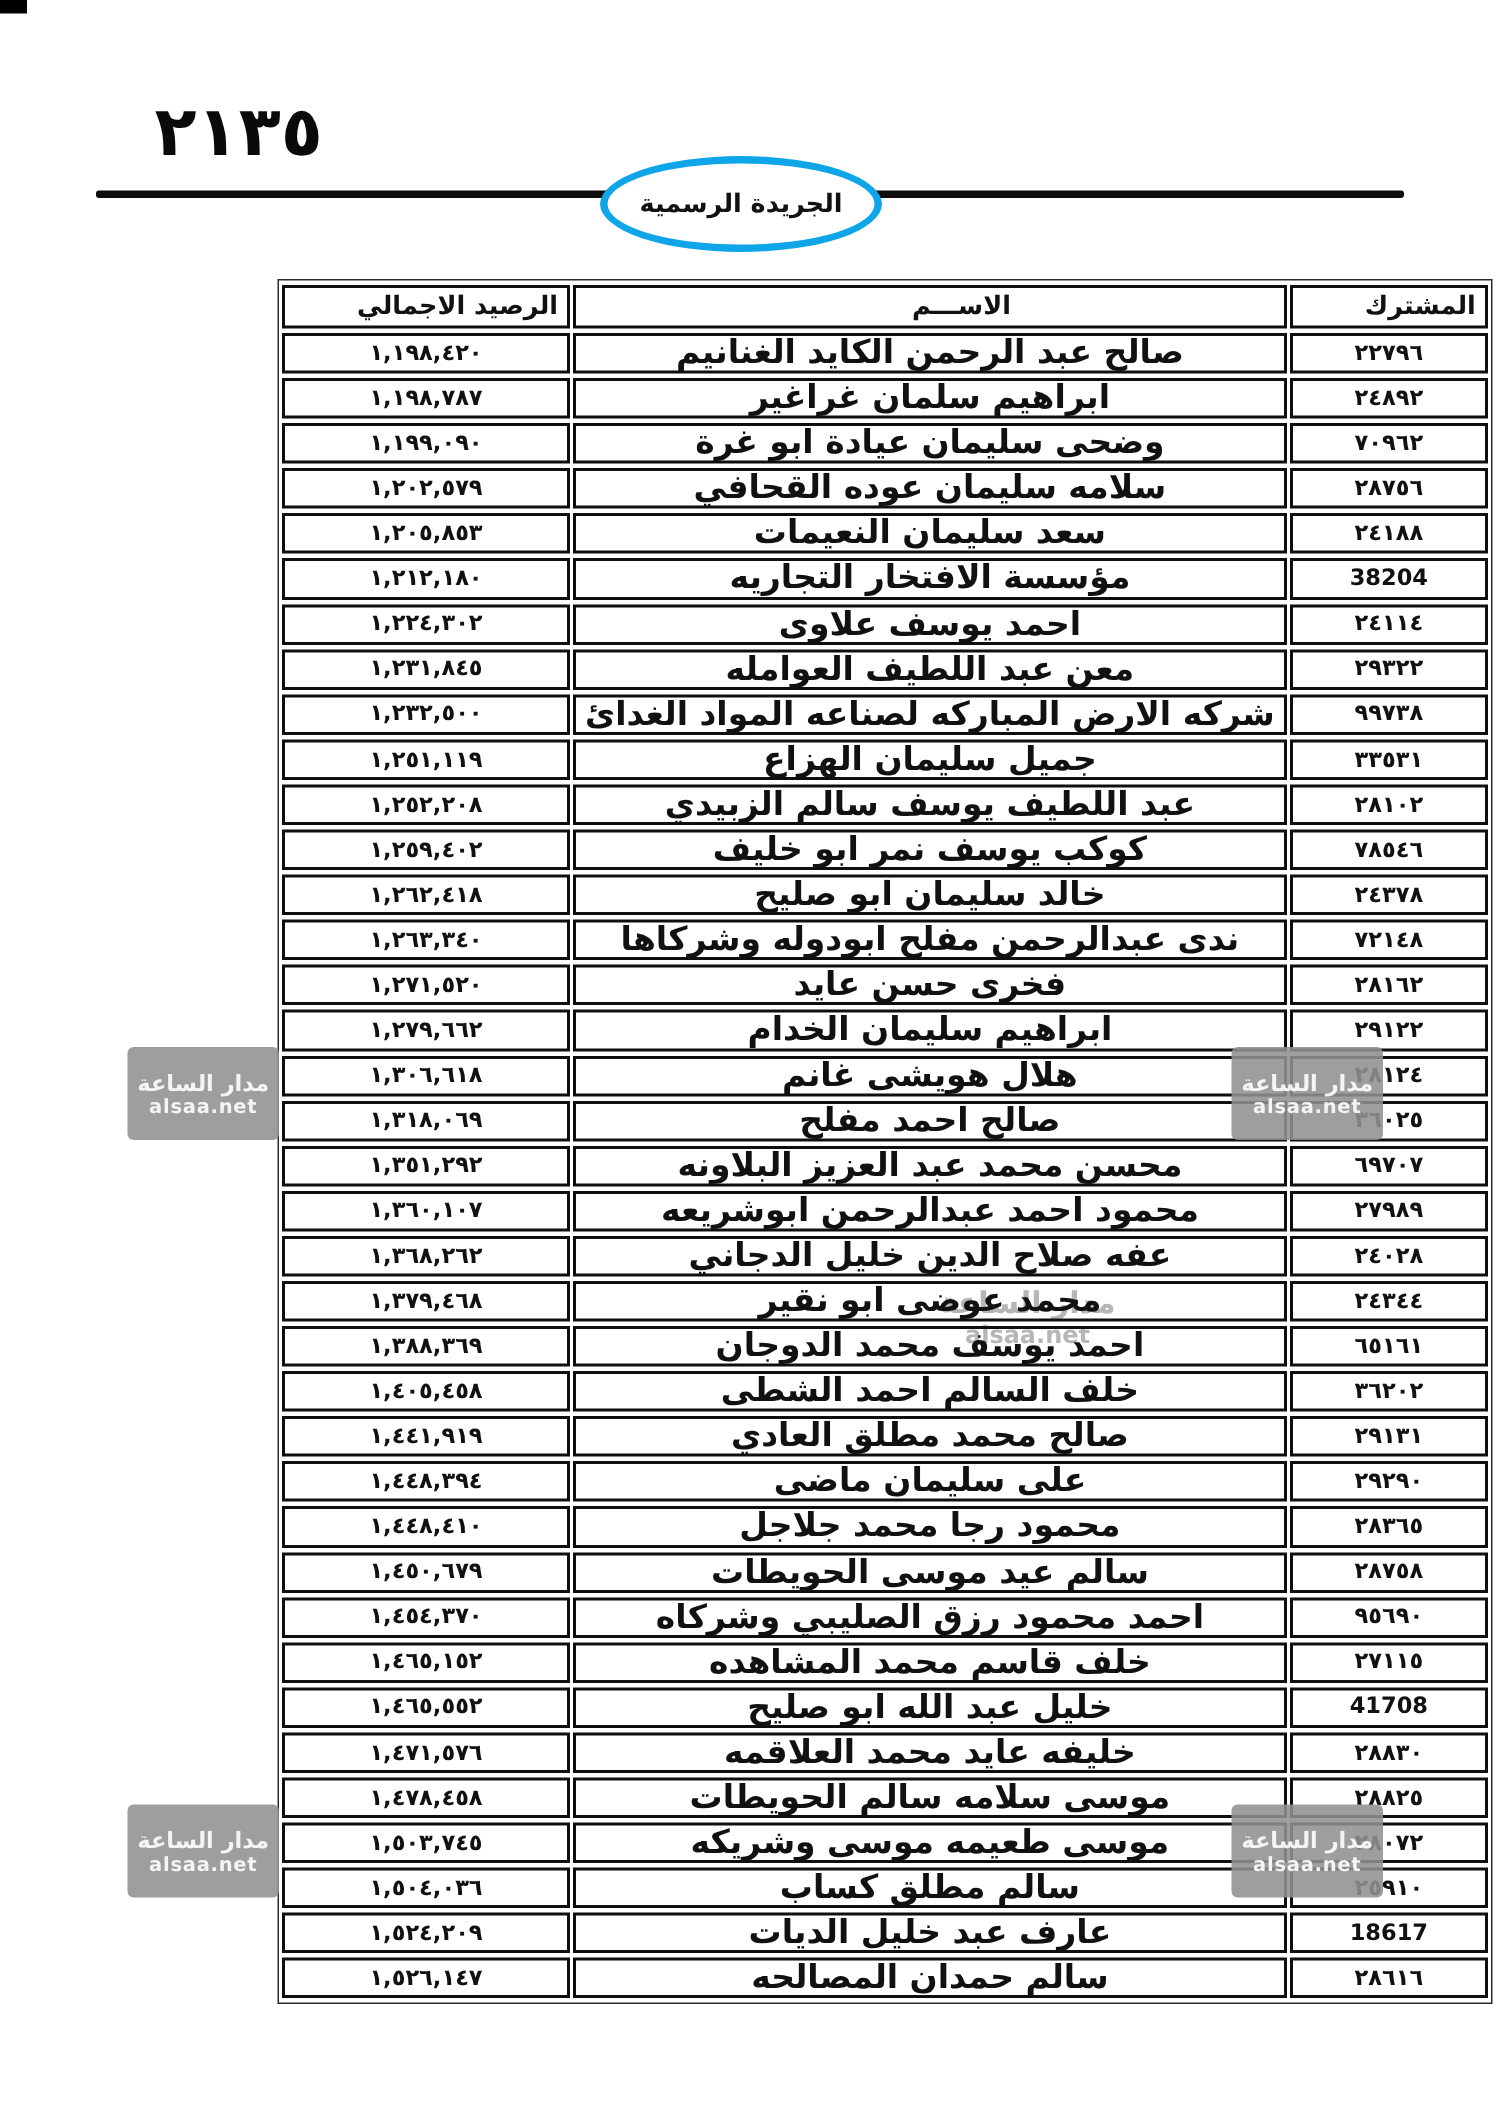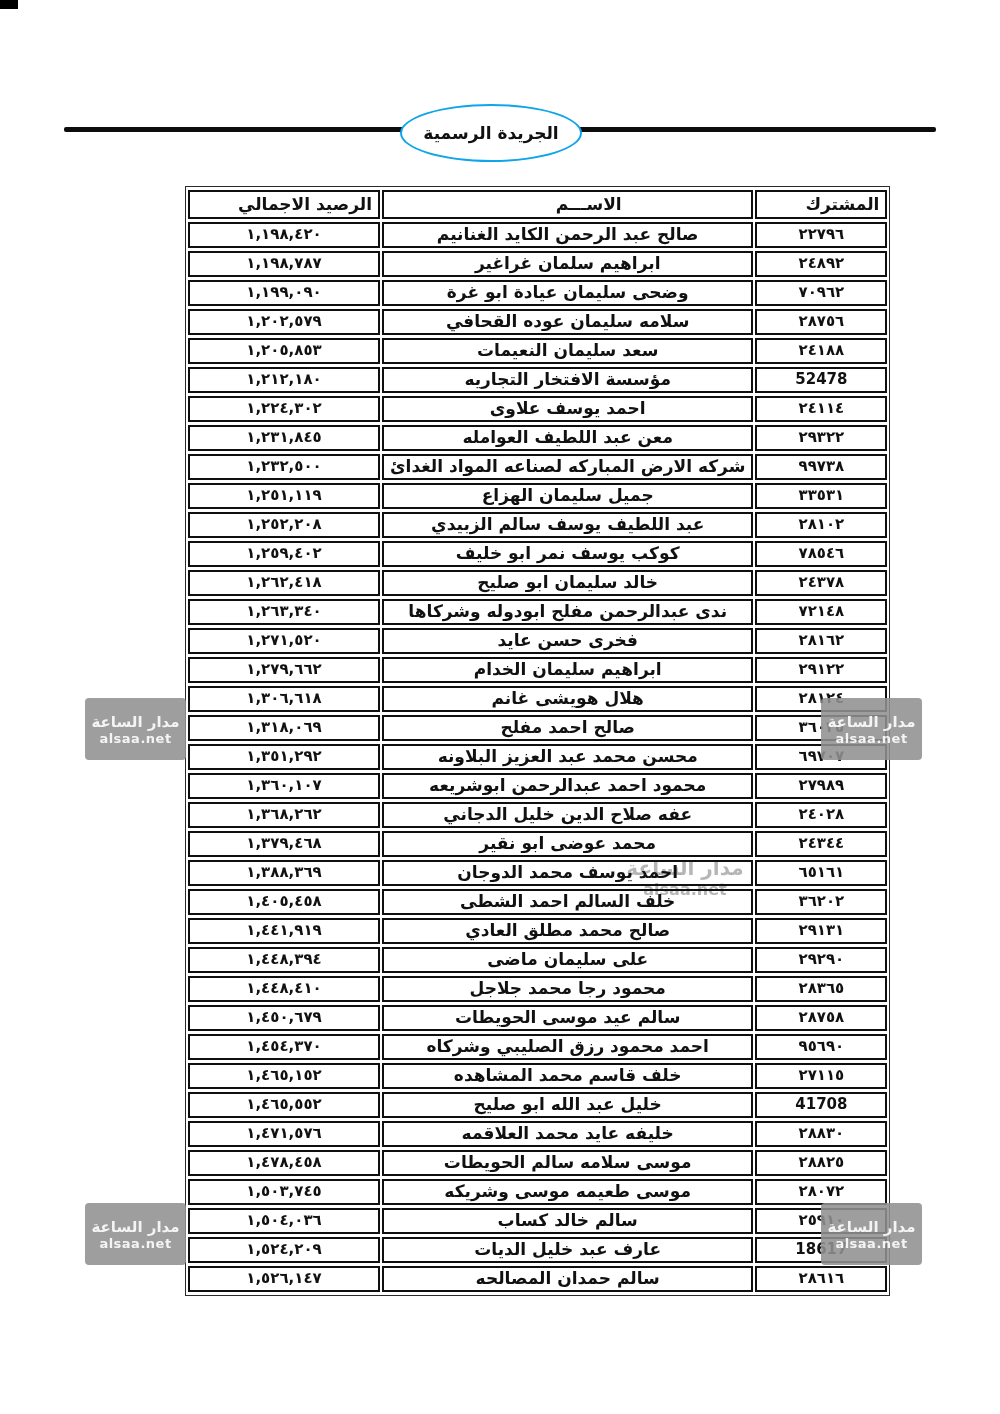--- a/index.html
+++ b/index.html
@@ -17,21 +17,21 @@
     position:absolute;left:103px;top:60px;
     font-size:46px;font-weight:bold;color:#0a0a0a;
     letter-spacing:2px;direction:rtl;
   }
   .rule{
     position:absolute;left:64px;top:127px;width:872px;height:5px;
     background:#0d0d0d;border-radius:2px;
   }
   .masthead-oval{
     position:absolute;left:400px;top:104px;width:178px;height:54px;
-    background:#fff;border:2px solid #0ea5e9;border-radius:50%;
+    background:#fff;border:5px solid #0ea5e9;border-radius:50%;
     display:flex;align-items:center;justify-content:center;
     z-index:3;
   }
   .masthead-oval span{font-size:17px;font-weight:bold;}
 
   table.gazette{
     position:absolute;left:185px;top:186px;width:634px;
     border-collapse:separate;border-spacing:2px 3px;
     background:transparent;
     border:1px solid #2a2a2a;
@@ -41,21 +41,21 @@
     border:2px solid #0f0f0f;
     background:transparent;
     font-weight:bold;
     text-align:center;
     padding:0 6px;
     height:22px;
     line-height:1.05;
     white-space:nowrap;
   }
   table.gazette th{font-size:17px;height:25px;padding-left:48px;}
-  td.c-name{font-size:17px;width:312px;}
+  td.c-name{font-size:22px;width:312px;}
   td.c-sub{font-size:15px;width:118px;}
   td.c-bal{font-size:15px;width:176px;}
 
   .wm-box{
     position:absolute;width:101px;height:62px;
     background:rgba(145,145,145,.88);
     border-radius:4px;color:#f4f4f4;
     display:flex;flex-direction:column;align-items:center;justify-content:center;
     font-weight:bold;z-index:4;text-align:center;
   }
@@ -69,20 +69,21 @@
   .wm-center .l1{font-size:20px;}
   .wm-center .l2{font-size:16px;}
 </style>
 </head>
 <body>
 
 <div class="page">
 
   <div class="corner-blob"></div>
 
+  <div class="page-number">٢١٣٥</div>
 
   <div class="rule"></div>
   <div class="masthead-oval">
     <span>الجريدة الرسمية</span>
   </div>
 
   <table class="gazette">
     <thead>
       <tr>
         <th class="c-sub">المشترك</th>
@@ -110,21 +111,21 @@
       <td class="c-sub">٢٨٧٥٦</td>
       <td class="c-name">سلامه سليمان عوده القحافي</td>
       <td class="c-bal">١,٢٠٢,٥٧٩</td>
     </tr>
         <tr>
       <td class="c-sub">٢٤١٨٨</td>
       <td class="c-name">سعد سليمان النعيمات</td>
       <td class="c-bal">١,٢٠٥,٨٥٣</td>
     </tr>
         <tr>
-      <td class="c-sub">52478</td>
+      <td class="c-sub">38204</td>
       <td class="c-name">مؤسسة الافتخار التجاريه</td>
       <td class="c-bal">١,٢١٢,١٨٠</td>
     </tr>
         <tr>
       <td class="c-sub">٢٤١١٤</td>
       <td class="c-name">احمد يوسف علاوى</td>
       <td class="c-bal">١,٢٢٤,٣٠٢</td>
     </tr>
         <tr>
       <td class="c-sub">٢٩٣٢٢</td>
@@ -256,21 +257,21 @@
       <td class="c-name">موسى سلامه سالم الحويطات</td>
       <td class="c-bal">١,٤٧٨,٤٥٨</td>
     </tr>
         <tr>
       <td class="c-sub">٢٨٠٧٢</td>
       <td class="c-name">موسى طعيمه موسى وشريكه</td>
       <td class="c-bal">١,٥٠٣,٧٤٥</td>
     </tr>
         <tr>
       <td class="c-sub">٢٥٩١٠</td>
-      <td class="c-name">سالم خالد كساب</td>
+      <td class="c-name">سالم مطلق كساب</td>
       <td class="c-bal">١,٥٠٤,٠٣٦</td>
     </tr>
         <tr>
       <td class="c-sub">18617</td>
       <td class="c-name">عارف عبد خليل الديات</td>
       <td class="c-bal">١,٥٢٤,٢٠٩</td>
     </tr>
         <tr>
       <td class="c-sub">٢٨٦١٦</td>
       <td class="c-name">سالم حمدان المصالحه</td>

